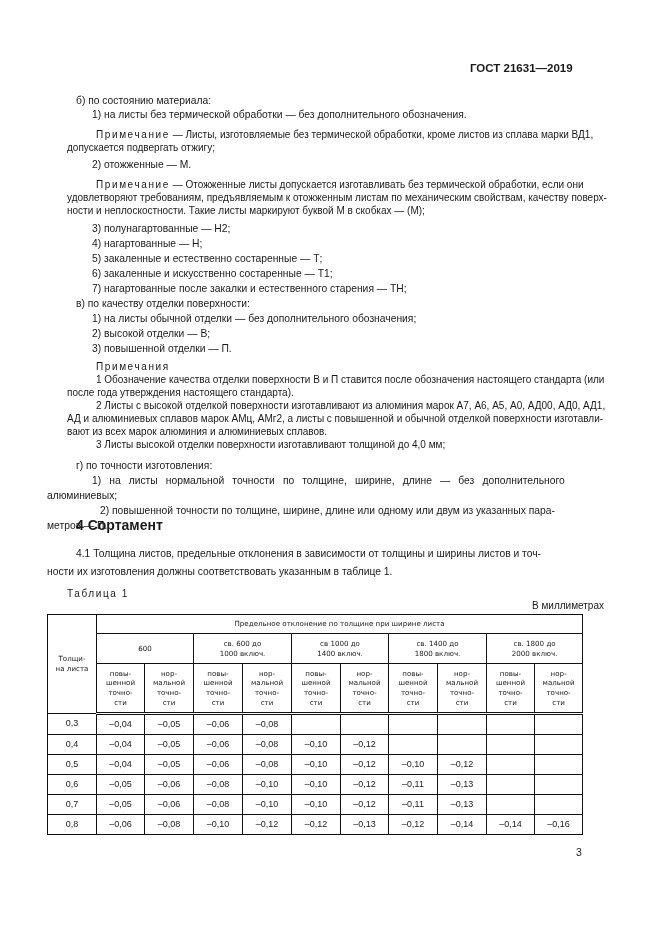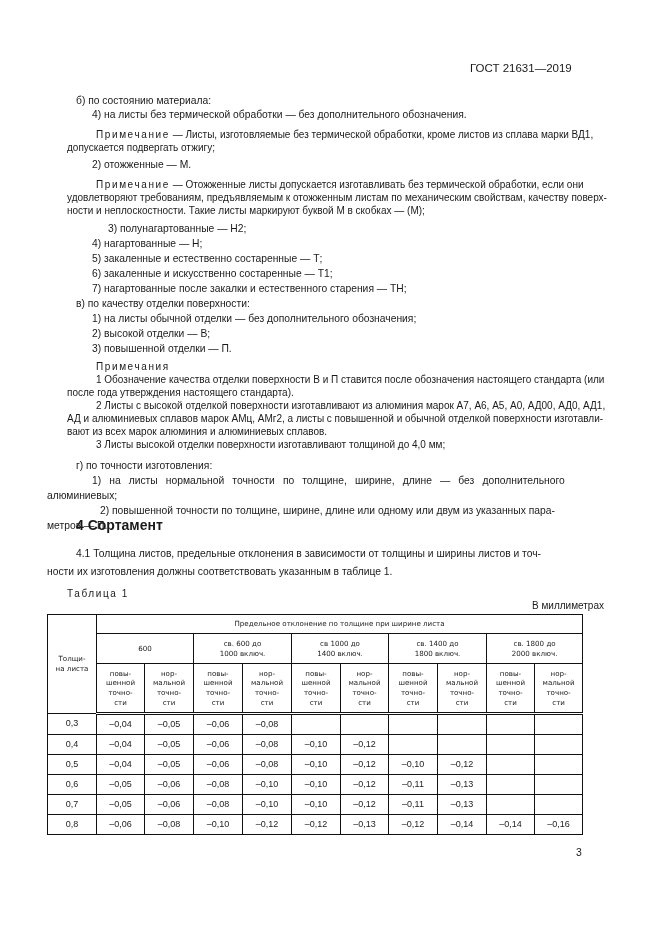--- a/index.html
+++ b/index.html
@@ -1,19 +1,19 @@
 <!DOCTYPE html>
 <html><head>
 <meta charset="utf-8">
 <style>
   html, body { margin: 0; padding: 0; background: #ffffff; }
   body { width: 661px; height: 935px; position: relative; overflow: hidden;
          font-family: "Liberation Sans", sans-serif; color: #1a1a1a; }
   .abs { position: absolute; white-space: nowrap; }
-  .header-code { left: 470px; top: 62px; font-size: 11.5px; font-weight: normal; }
+  .header-code { left: 470px; top: 62px; font-size: 11.5px; font-weight: bold; }
   .t { font-size: 10.3px; line-height: 14px; }
   .n { font-size: 10px; line-height: 13px; padding-left: 20px; }
   .sp { letter-spacing: 1.6px; }
   .heading { left: 76px; top: 517px; font-size: 14px; font-weight: bold; }
   .page-num { left: 576px; top: 846px; font-size: 10.5px; }
 
   table.t1 { position: absolute; left: 47px; top: 614px; width: 535px;
              border-collapse: collapse; table-layout: fixed;
              font-family: "DejaVu Sans", sans-serif; font-size: 7.1px; color: #222; }
   table.t1 td { border: 1px solid #111; text-align: center; vertical-align: middle;
@@ -25,32 +25,32 @@
   table.t1 tr.d td { height: 19px; font-family: "Liberation Sans", sans-serif; font-size: 9px; }
   table.t1 td.thick-label { vertical-align: middle; }
   .wrap { white-space: pre-line; }
 </style>
 </head>
 <body>
 
 <div class="abs header-code">ГОСТ 21631—2019</div>
 
 <div class="abs t" style="left:76px; top:94px;">б)  по состоянию материала:</div>
-<div class="abs t" style="left:92px; top:108px;">4) на листы без термической обработки — без дополнительного обозначения.</div>
+<div class="abs t" style="left:92px; top:108px;">1) на листы без термической обработки — без дополнительного обозначения.</div>
 
 <div class="abs n" style="left:76px; top:128px;"><span class="sp">Примечание</span><span> — Листы, изготовляемые без термической обработки, кроме листов из сплава марки ВД1,</span></div>
 <div class="abs n" style="left:47px; top:141px;">допускается подвергать отжигу;</div>
 
 <div class="abs t" style="left:92px; top:158px;">2) отожженные — М.</div>
 
 <div class="abs n" style="left:76px; top:178px;"><span class="sp">Примечание</span><span> — Отожженные листы допускается изготавливать без термической обработки, если они</span></div>
 <div class="abs n" style="left:47px; top:191px;">удовлетворяют требованиям, предъявляемым к отожженным листам по механическим свойствам, качеству поверх-</div>
 <div class="abs n" style="left:47px; top:204px;">ности и неплоскостности. Такие листы маркируют буквой М в скобках — (М);</div>
 
-<div class="abs t" style="left:92px; top:222px;margin-left:16px;">3) полунагартованные — Н2;</div>
+<div class="abs t" style="left:92px; top:222px;">3) полунагартованные — Н2;</div>
 <div class="abs t" style="left:92px; top:237px;">4) нагартованные — Н;</div>
 <div class="abs t" style="left:92px; top:252px;">5) закаленные и естественно состаренные — Т;</div>
 <div class="abs t" style="left:92px; top:267px;">6) закаленные и искусственно состаренные — Т1;</div>
 <div class="abs t" style="left:92px; top:282px;">7) нагартованные после закалки и естественного старения — ТН;</div>
 
 <div class="abs t" style="left:76px; top:297px;">в)  по качеству отделки поверхности:</div>
 <div class="abs t" style="left:92px; top:312px;">1) на листы обычной отделки — без дополнительного обозначения;</div>
 <div class="abs t" style="left:92px; top:327px;">2) высокой отделки — В;</div>
 <div class="abs t" style="left:92px; top:342px;">3) повышенной отделки — П.</div>
 

